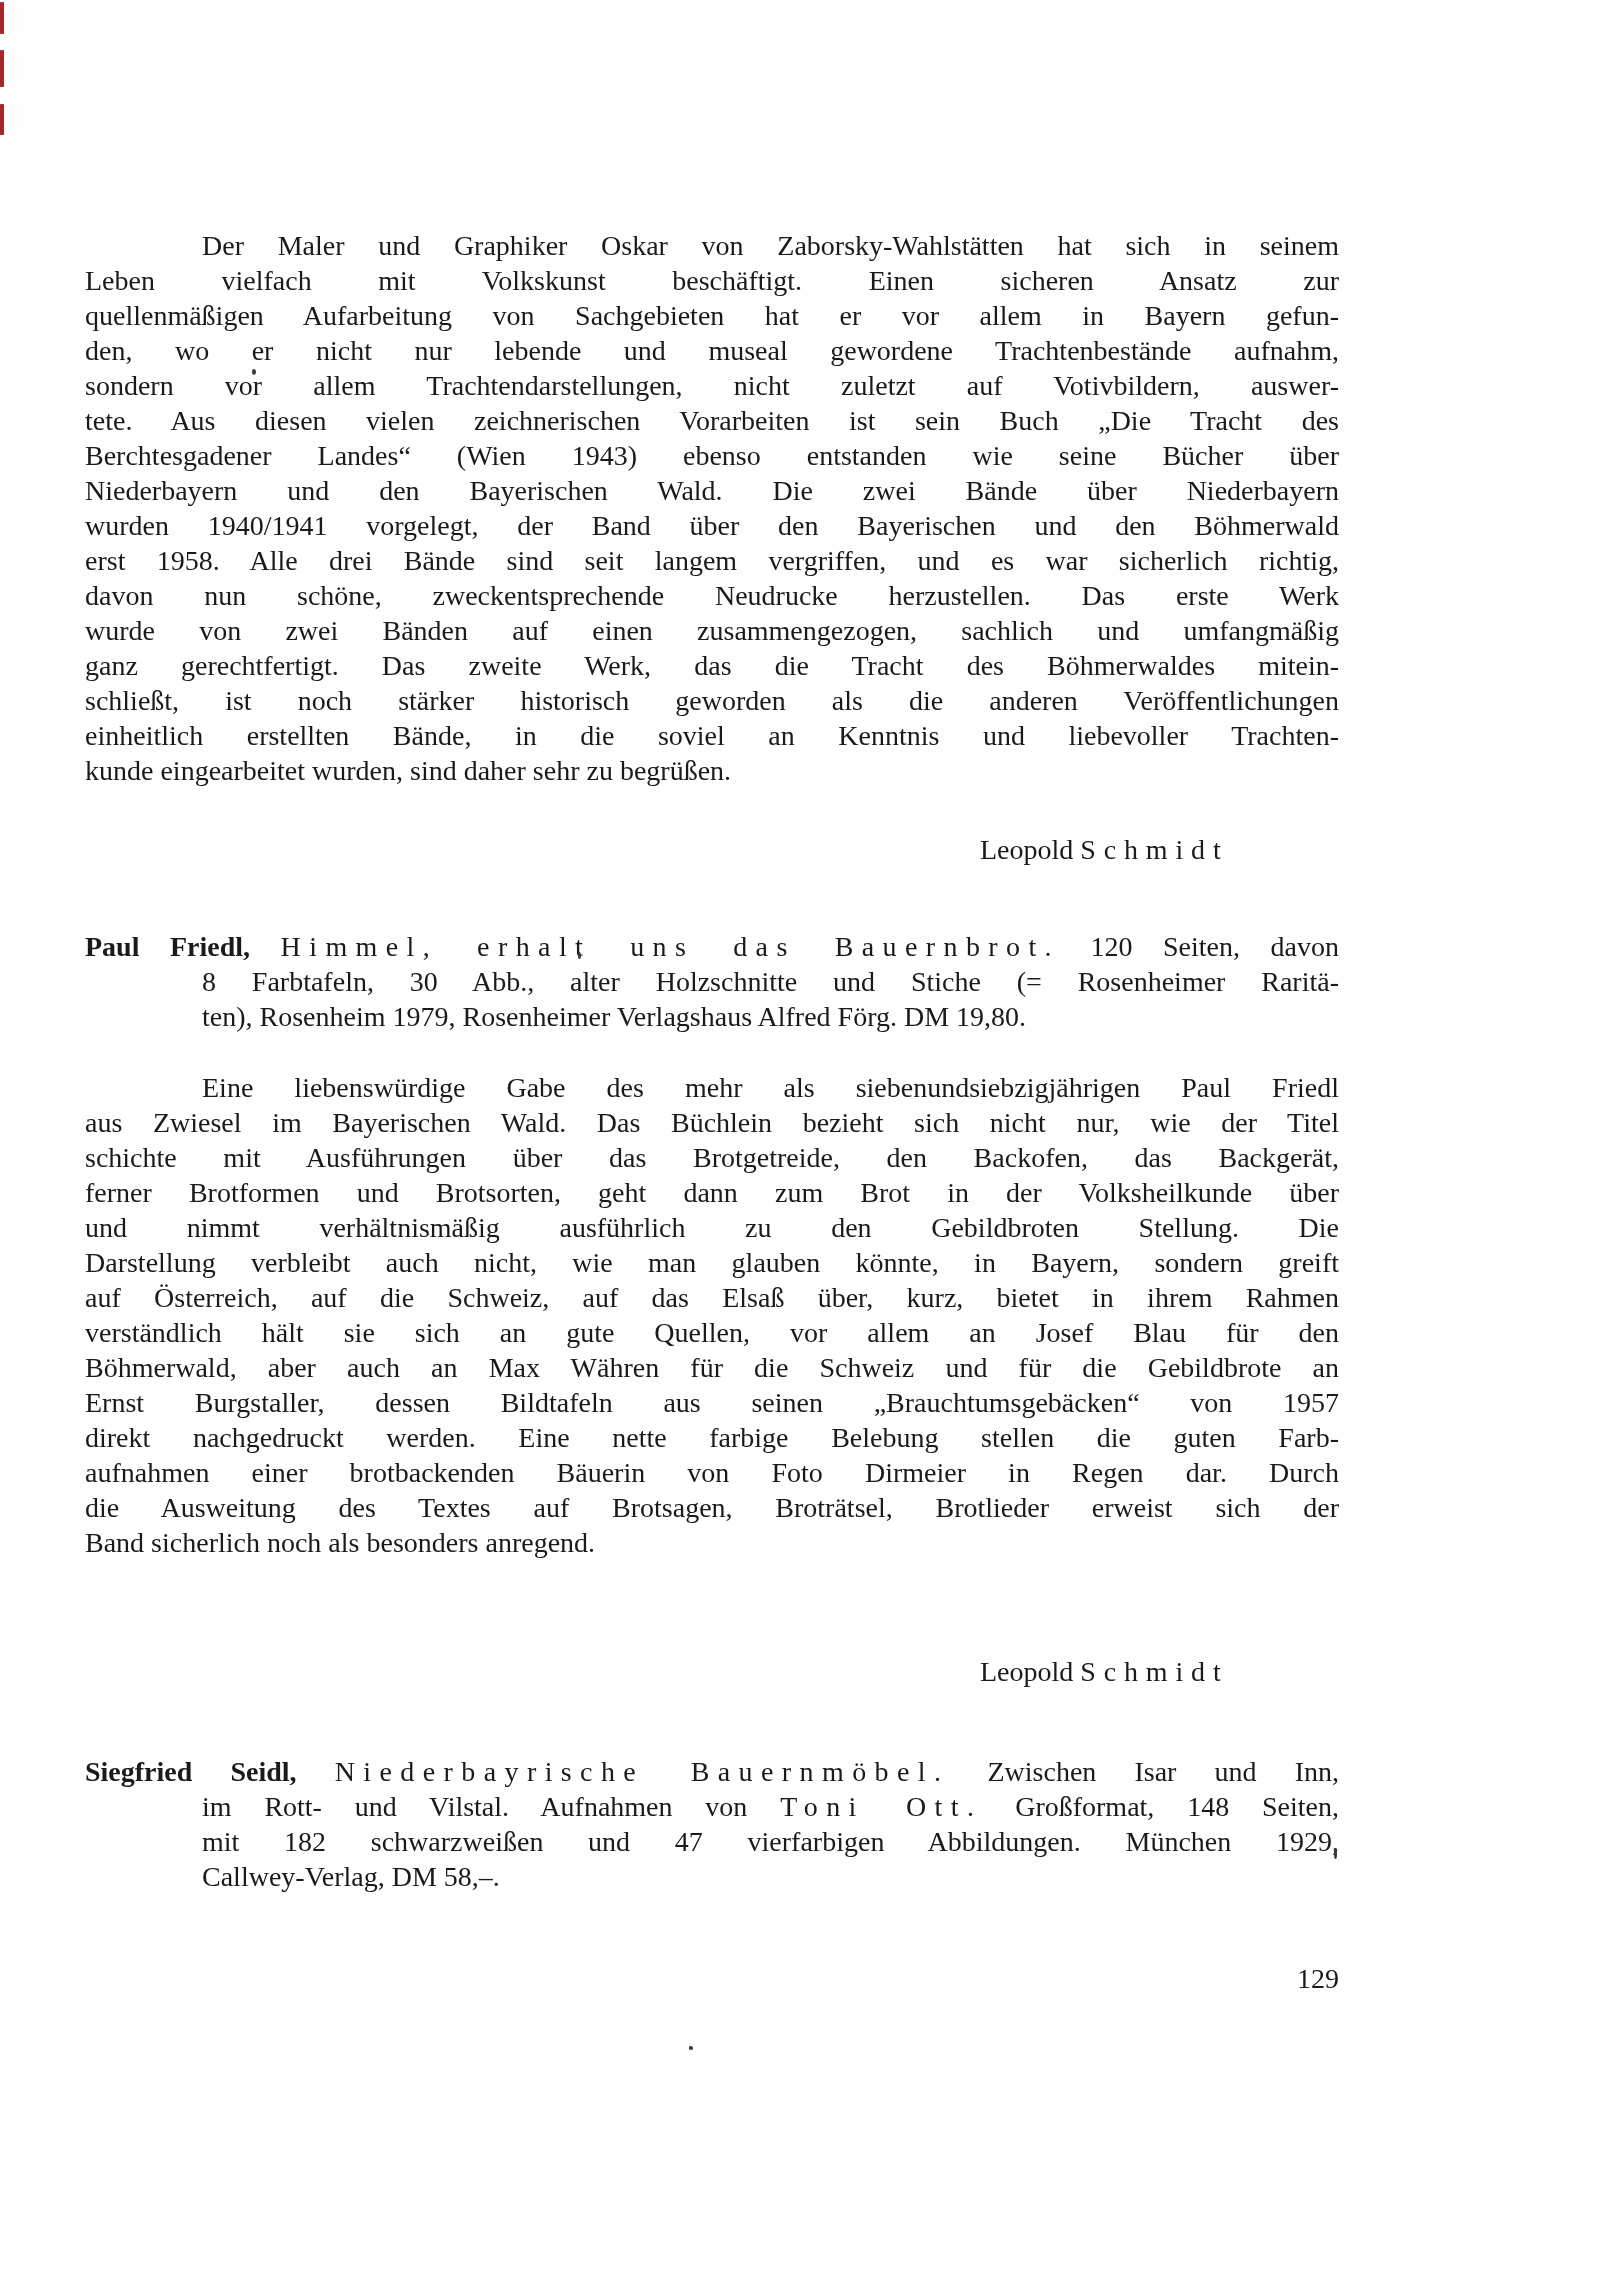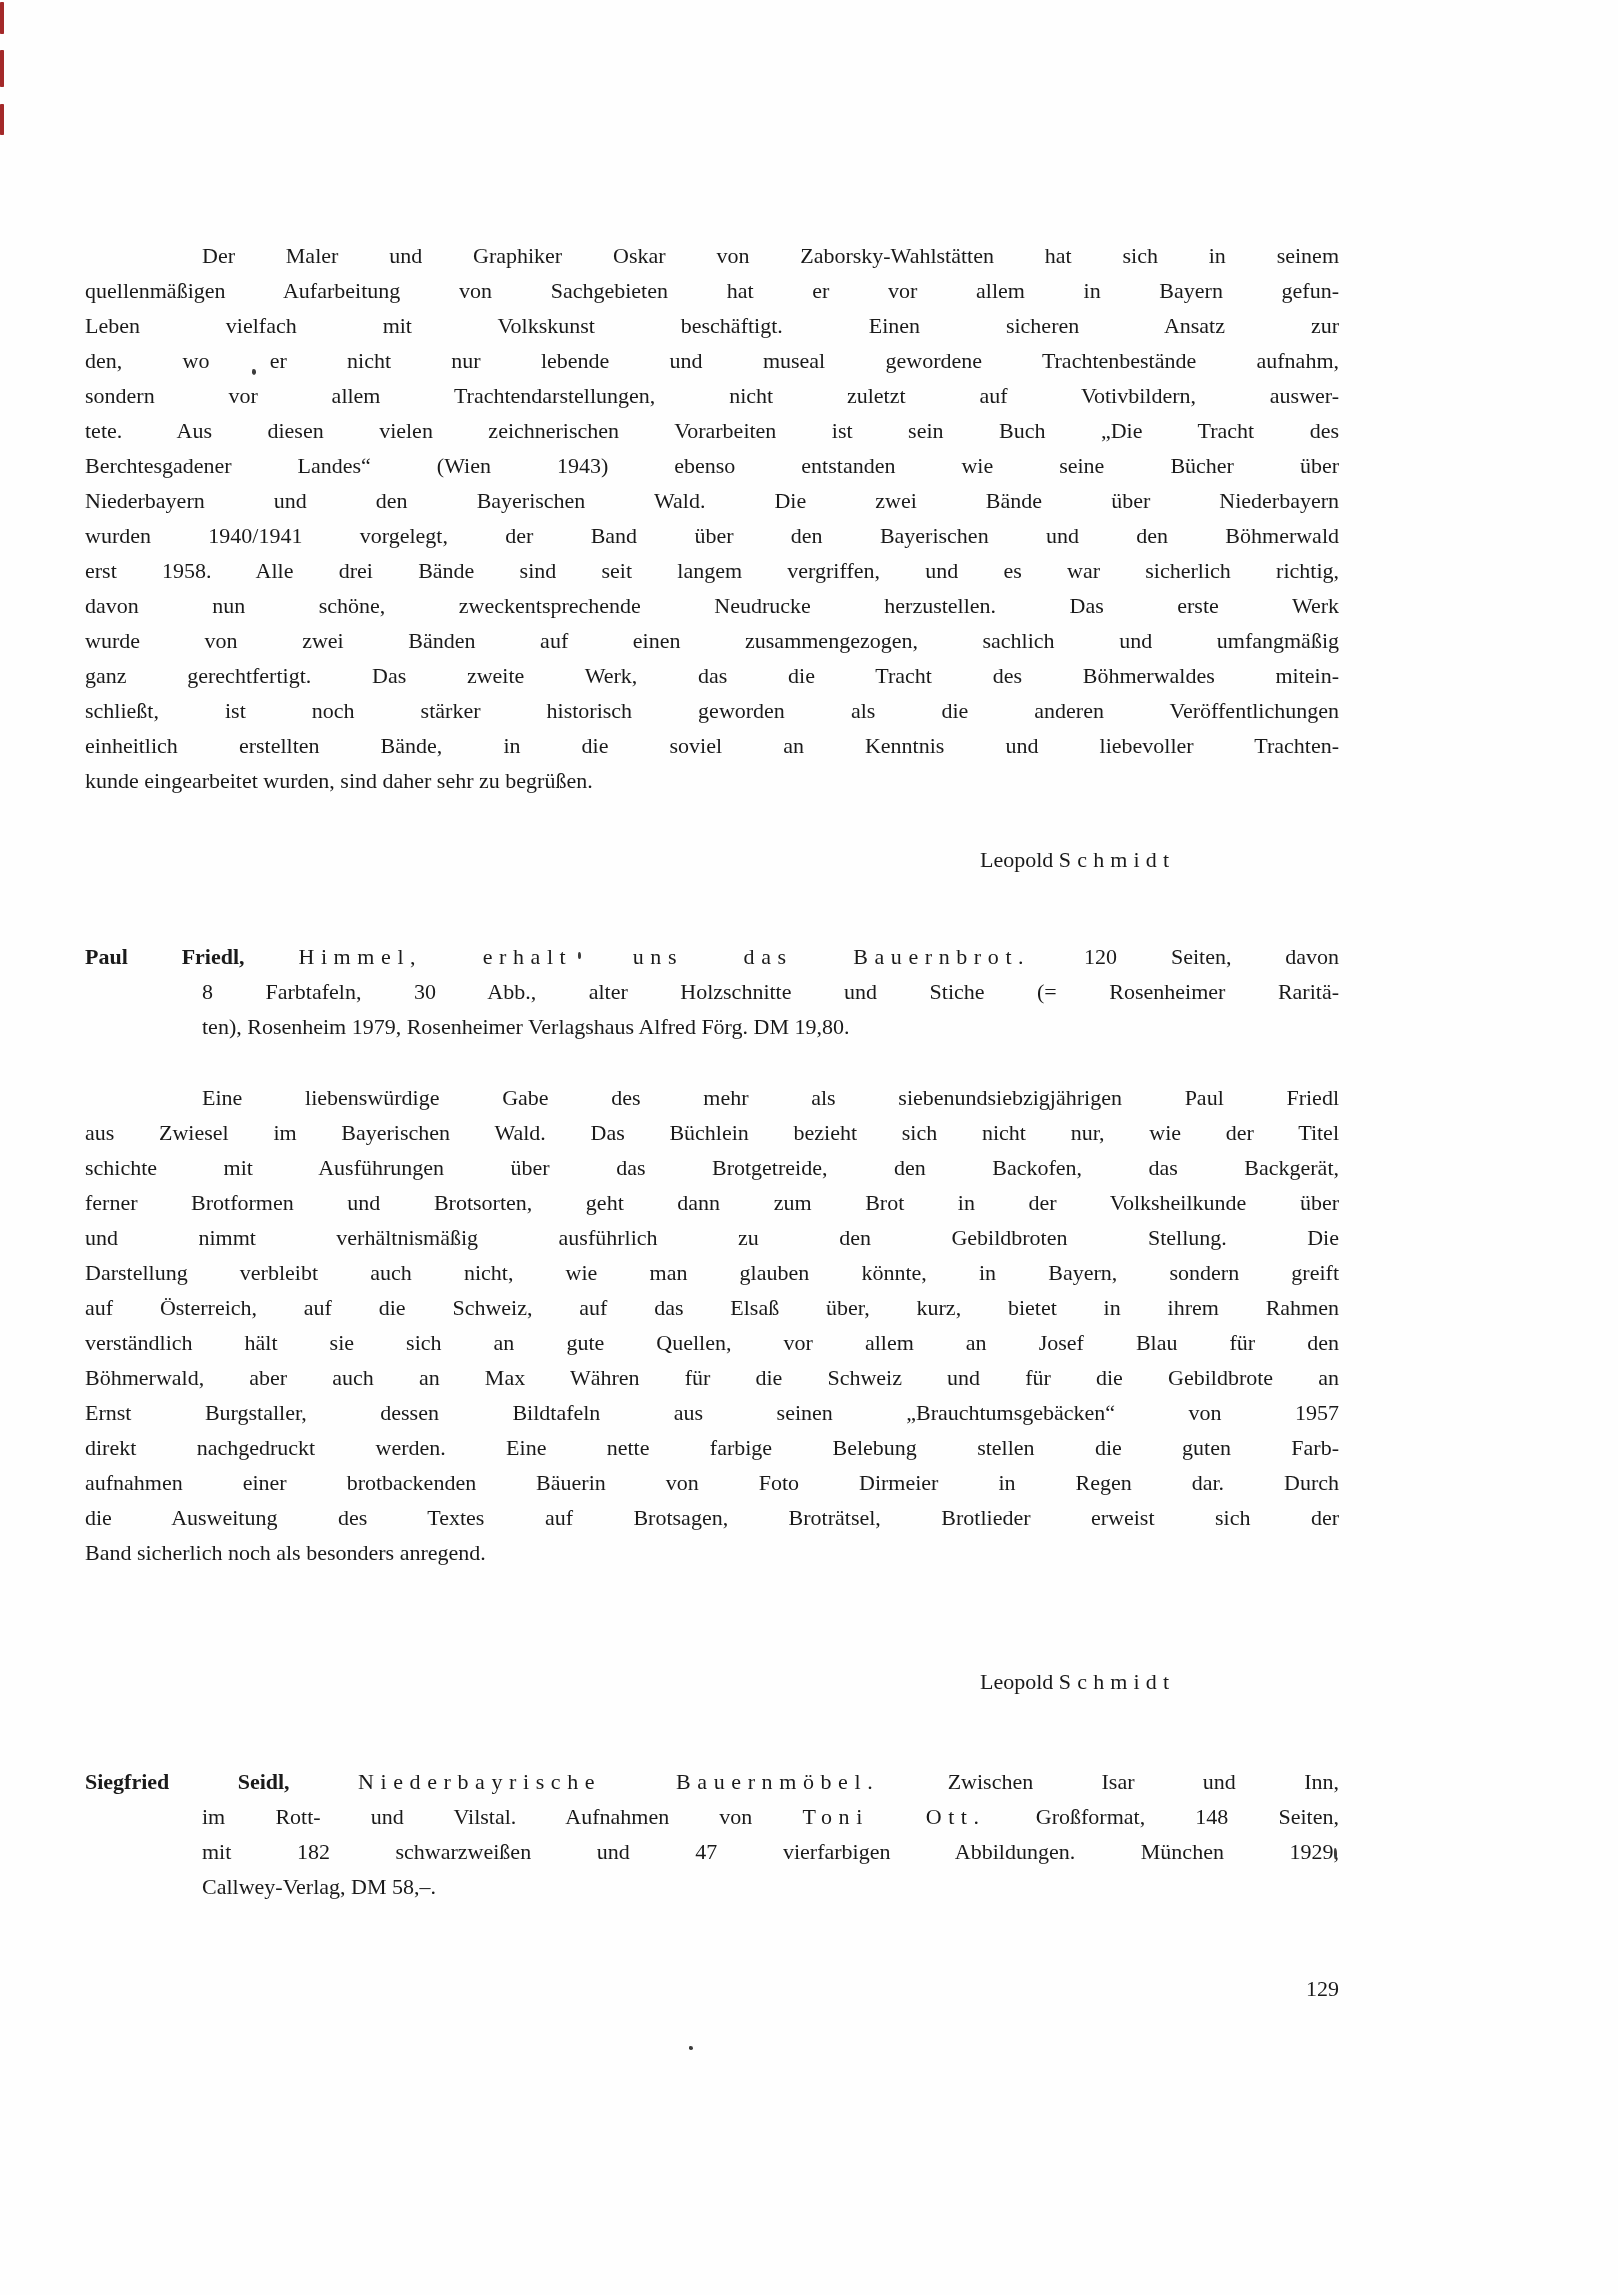--- a/index.html
+++ b/index.html
@@ -6,22 +6,22 @@
   .page{
     position:relative;
     width:1618px;height:2295px;
     background:#fefefe;
     font-family:"Liberation Serif","DejaVu Serif",serif;
     color:#1a1a1a;
     overflow:hidden;
   }
   .column{
     position:absolute;
-    left:85px;top:238px;width:1254px;
-    font-size:22px;line-height:35px;
+    left:85px;top:228px;width:1254px;
+    font-size:28px;line-height:35px;
   }
   .block{margin:0;}
   .line{
     text-align:justify;
     text-align-last:justify;
   }
   .line.last{text-align-last:left;}
   .line.indent{padding-left:117px;}
   .line.hang{padding-left:117px;}
   .seg.bold{font-weight:bold;}
@@ -43,22 +43,22 @@
   .artifact.red-edge-mark{background:#a32929;border-radius:0.8px;}
   .artifact.ink-speck{background:#3c3c3c;border-radius:40% 60% 50% 50%;}
 </style>
 </head>
 <body>
 
 <div class="page">
   <div class="column">
       <div class="block k-p1">
         <div class="line indent">Der Maler und Graphiker Oskar von Zaborsky-Wahlstätten hat sich in seinem</div>
+        <div class="line">Leben vielfach mit Volkskunst beschäftigt. Einen sicheren Ansatz zur</div>
         <div class="line">quellenmäßigen Aufarbeitung von Sachgebieten hat er vor allem in Bayern gefun-</div>
-        <div class="line">Leben vielfach mit Volkskunst beschäftigt. Einen sicheren Ansatz zur</div>
         <div class="line">den, wo er nicht nur lebende und museal gewordene Trachtenbestände aufnahm,</div>
         <div class="line">sondern vor allem Trachtendarstellungen, nicht zuletzt auf Votivbildern, auswer-</div>
         <div class="line">tete. Aus diesen vielen zeichnerischen Vorarbeiten ist sein Buch „Die Tracht des</div>
         <div class="line">Berchtesgadener Landes“ (Wien 1943) ebenso entstanden wie seine Bücher über</div>
         <div class="line">Niederbayern und den Bayerischen Wald. Die zwei Bände über Niederbayern</div>
         <div class="line">wurden 1940/1941 vorgelegt, der Band über den Bayerischen und den Böhmerwald</div>
         <div class="line">erst 1958. Alle drei Bände sind seit langem vergriffen, und es war sicherlich richtig,</div>
         <div class="line">davon nun schöne, zweckentsprechende Neudrucke herzustellen. Das erste Werk</div>
         <div class="line">wurde von zwei Bänden auf einen zusammengezogen, sachlich und umfangmäßig</div>
         <div class="line">ganz gerechtfertigt. Das zweite Werk, das die Tracht des Böhmerwaldes mitein-</div>

